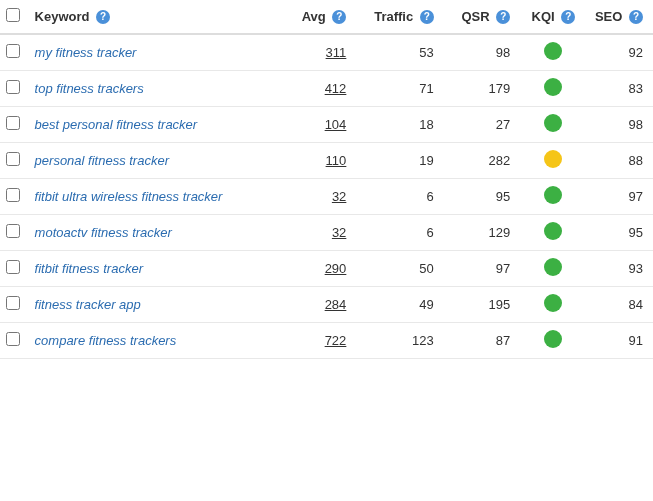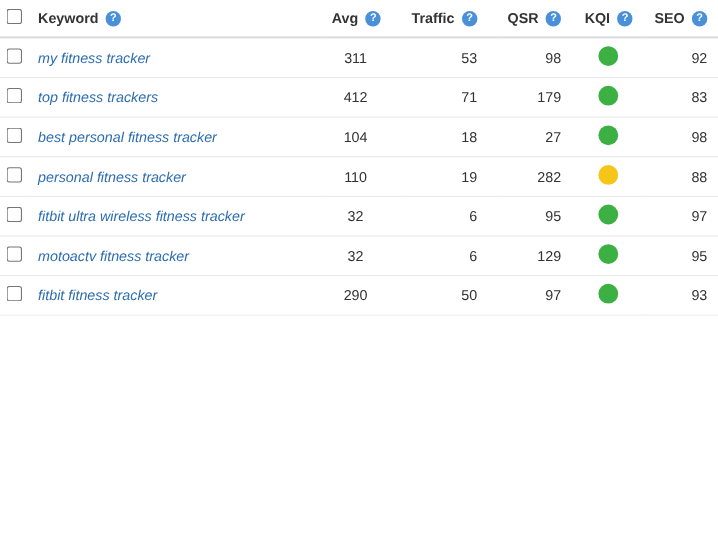--- a/index.html
+++ b/index.html
@@ -48,22 +48,23 @@
     }
     .col-check {
       width: 28px;
     }
     .col-keyword {
       width: 260px;
       font-style: italic;
     }
     .col-avg {
       width: 70px;
-      text-align: center;
-      padding-right: 20px;
+      text-align: right;
+      padding-right: 20px;
+      text-decoration: underline;
     }
     .col-traffic {
       width: 75px;
       text-align: right;
       padding-right: 20px;
     }
     .col-qsr {
       width: 65px;
       text-align: right;
       padding-right: 10px;
@@ -215,14 +216,32 @@
       </tr>
       <tr>
         <td class="col-check"><input type="checkbox" style=""></td>
         <td class="col-keyword"><a class="keyword-link">fitbit fitness tracker</a></td>
         <td class="col-avg">290</td>
         <td class="col-traffic">50</td>
         <td class="col-qsr">97</td>
         <td class="col-kqi"><span class="dot dot-green"></span></td>
         <td class="col-seo">93</td>
       </tr>
+      <tr>
+        <td class="col-check"><input type="checkbox" style=""></td>
+        <td class="col-keyword"><a class="keyword-link">fitness tracker app</a></td>
+        <td class="col-avg">284</td>
+        <td class="col-traffic">49</td>
+        <td class="col-qsr">195</td>
+        <td class="col-kqi"><span class="dot dot-green"></span></td>
+        <td class="col-seo">84</td>
+      </tr>
+      <tr>
+        <td class="col-check"><input type="checkbox" style=""></td>
+        <td class="col-keyword"><a class="keyword-link">compare fitness trackers</a></td>
+        <td class="col-avg">722</td>
+        <td class="col-traffic">123</td>
+        <td class="col-qsr">87</td>
+        <td class="col-kqi"><span class="dot dot-green"></span></td>
+        <td class="col-seo">91</td>
+      </tr>
     </tbody>
 </table>
 
 </body></html>

